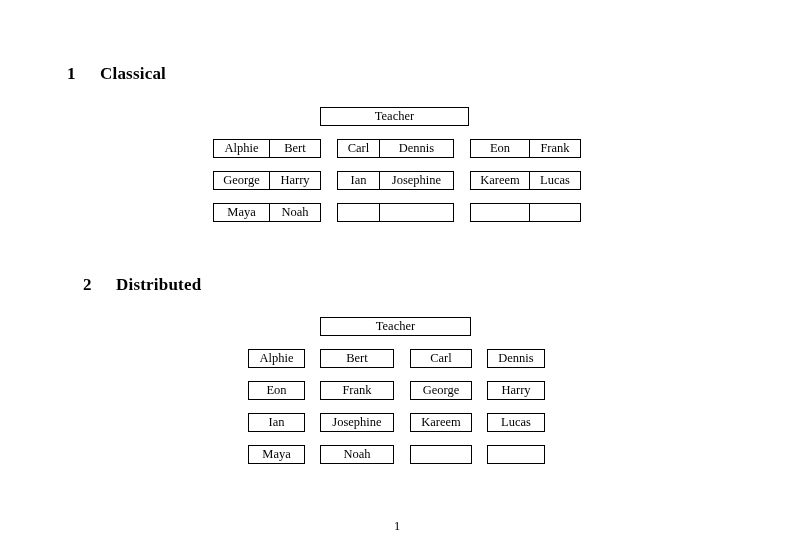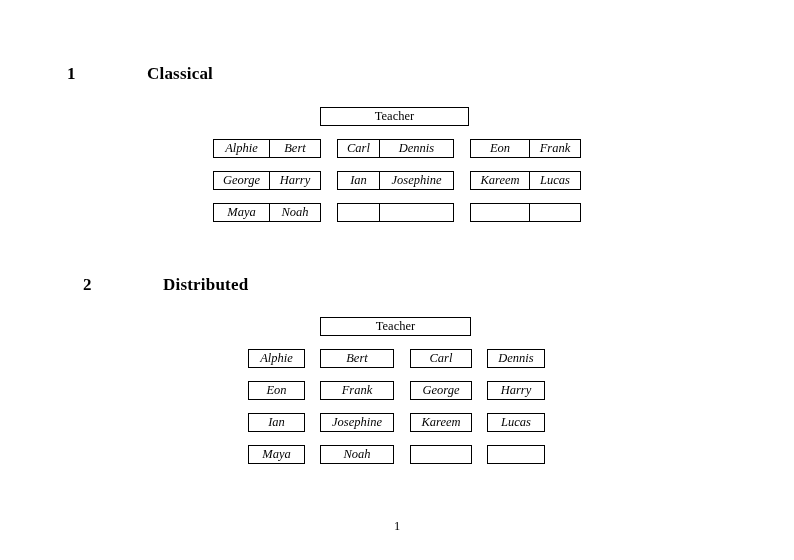--- a/index.html
+++ b/index.html
@@ -28,30 +28,28 @@
     font-weight: bold;
     letter-spacing: 0.2px;
     white-space: nowrap;
   }
   .section-heading .sec-num {
     display: inline-block;
     width: 33px;
   }
   .section-heading .sec-title {
     display: inline-block;
-    margin-left: 47px;
   }
   #heading-1 { left: 67px; top: 64px; }
   #heading-2 { left: 83px; top: 275px; }
 
   
   .boxrow {
     position: absolute;
     height: 34px;
-    font-style: italic;
   }
   .cell {
     position: absolute;
     top: 0;
     height: 19px;
     box-sizing: border-box;
     border: 1px solid #000000;
     font-size: 12.5px;
     line-height: 17px;
     text-align: center;

